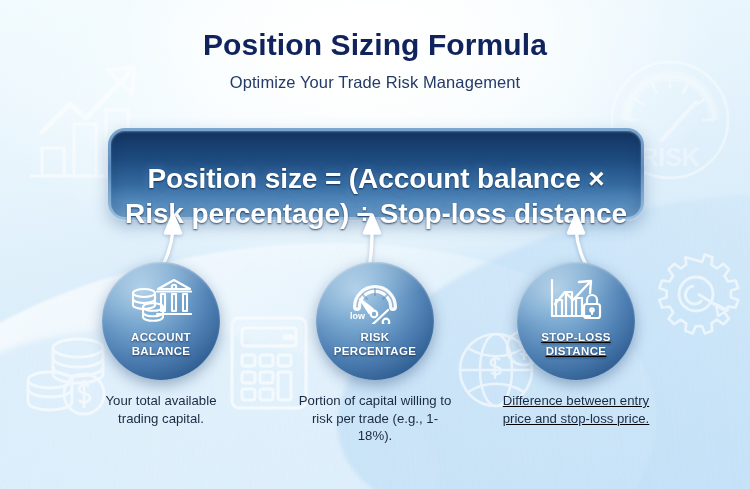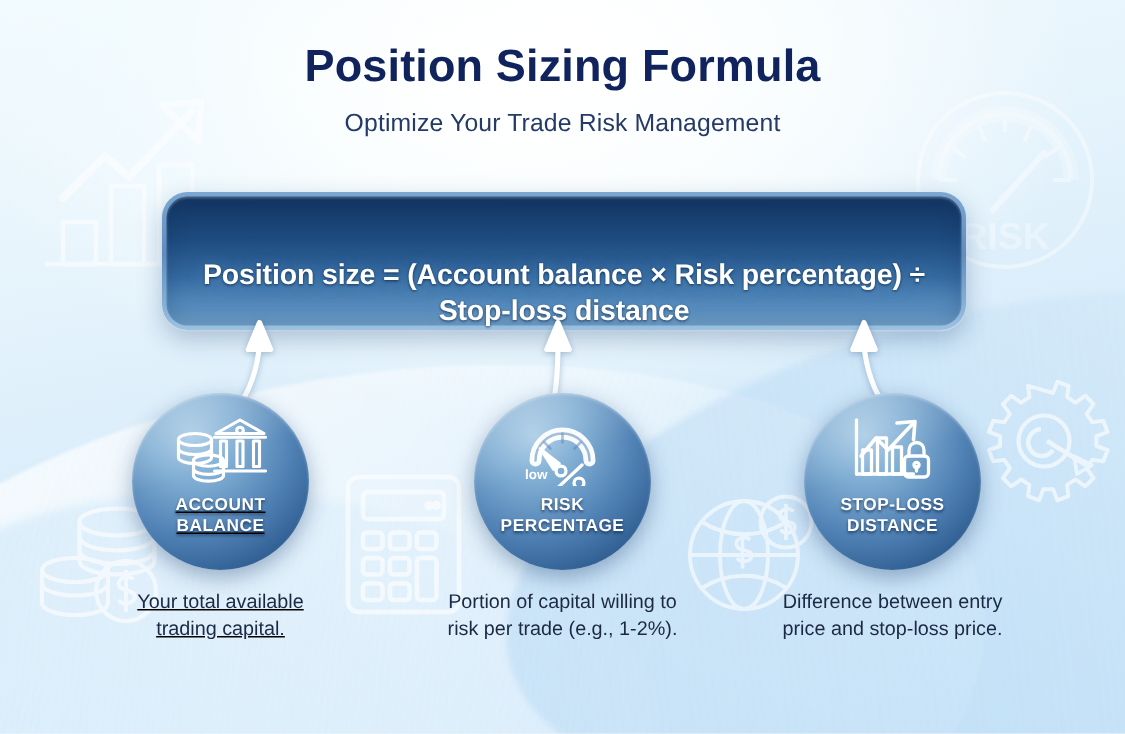--- a/index.html
+++ b/index.html
@@ -69,34 +69,34 @@
     box-sizing:border-box;
   }
   .formula-inner{
     width:100%;height:100%;border-radius:14px;
     background:linear-gradient(180deg,#123461 0%,#1d4a7e 32%,#34699f 62%,#5d93c4 88%,#7fb0d8 100%);
     display:flex;align-items:center;justify-content:center;
     box-shadow:inset 0 1px 2px rgba(255,255,255,.30), inset 0 -6px 14px rgba(10,40,80,.25);
     box-sizing:border-box;
   }
   .formula-text{
-    color:#ffffff;font-weight:bold;font-size:19px;line-height:1.25;
+    color:#ffffff;font-weight:bold;font-size:28px;line-height:1.25;
     text-align:center;padding:0 14px;
     text-shadow:0 1px 2px rgba(6,28,58,.75), 0 0 10px rgba(120,180,230,.35);
     letter-spacing:-.1px;
     margin-top:44px;
   }
 
   
   .arrows{position:absolute;left:0;top:205px;width:750px;height:90px;}
 
   
   .pillars{position:absolute;left:0;top:262px;width:750px;height:0;}
   .pillar{position:absolute;width:118px;}
-  .p1{left:88px;text-decoration:underline;} .p2{left:316px;} .p3{left:536px;}
+  .p1{left:102px;} .p2{left:316px;} .p3{left:517px;text-decoration:underline;}
 
   .circle{
     position:relative;width:118px;height:118px;border-radius:50%;
     background:
       radial-gradient(circle at 34% 24%, #a9cbe6 0%, #7fadd3 26%, #4e7fb3 58%, #2e5c90 82%, #234a79 100%);
     box-shadow:0 5px 14px rgba(28,64,110,.38), inset 0 1px 2px rgba(255,255,255,.35);
     display:flex;flex-direction:column;align-items:center;justify-content:flex-start;
     overflow:hidden;
   }
   .circle::after{
@@ -285,21 +285,21 @@
               <circle cx="43" cy="44" r="3.3"></circle>
               <line x1="45" y1="32" x2="29" y2="47"></line>
             </g>
           </svg>
         </div>
         <div class="circle-label">
           <div>RISK</div>
           <div>PERCENTAGE</div>
         </div>
       </div>
-      <div class="caption">Portion of capital willing to risk per trade (e.g., 1-2%).</div>
+      <div class="caption">Portion of capital willing to risk per trade (e.g., 1-18%).</div>
     </div>
 
     <div class="pillar p3">
       <div class="circle">
         <div class="circle-icon">
           <svg width="56" height="46" viewBox="0 0 56 46" fill="none" stroke="#ffffff" stroke-width="2.2" stroke-linejoin="round" stroke-linecap="round">
             <line x1="4" y1="2" x2="4" y2="38"></line>
             <line x1="4" y1="38" x2="42" y2="38"></line>
             <rect x="8" y="22" width="6" height="16"></rect>
             <rect x="18" y="14" width="6" height="24"></rect>

